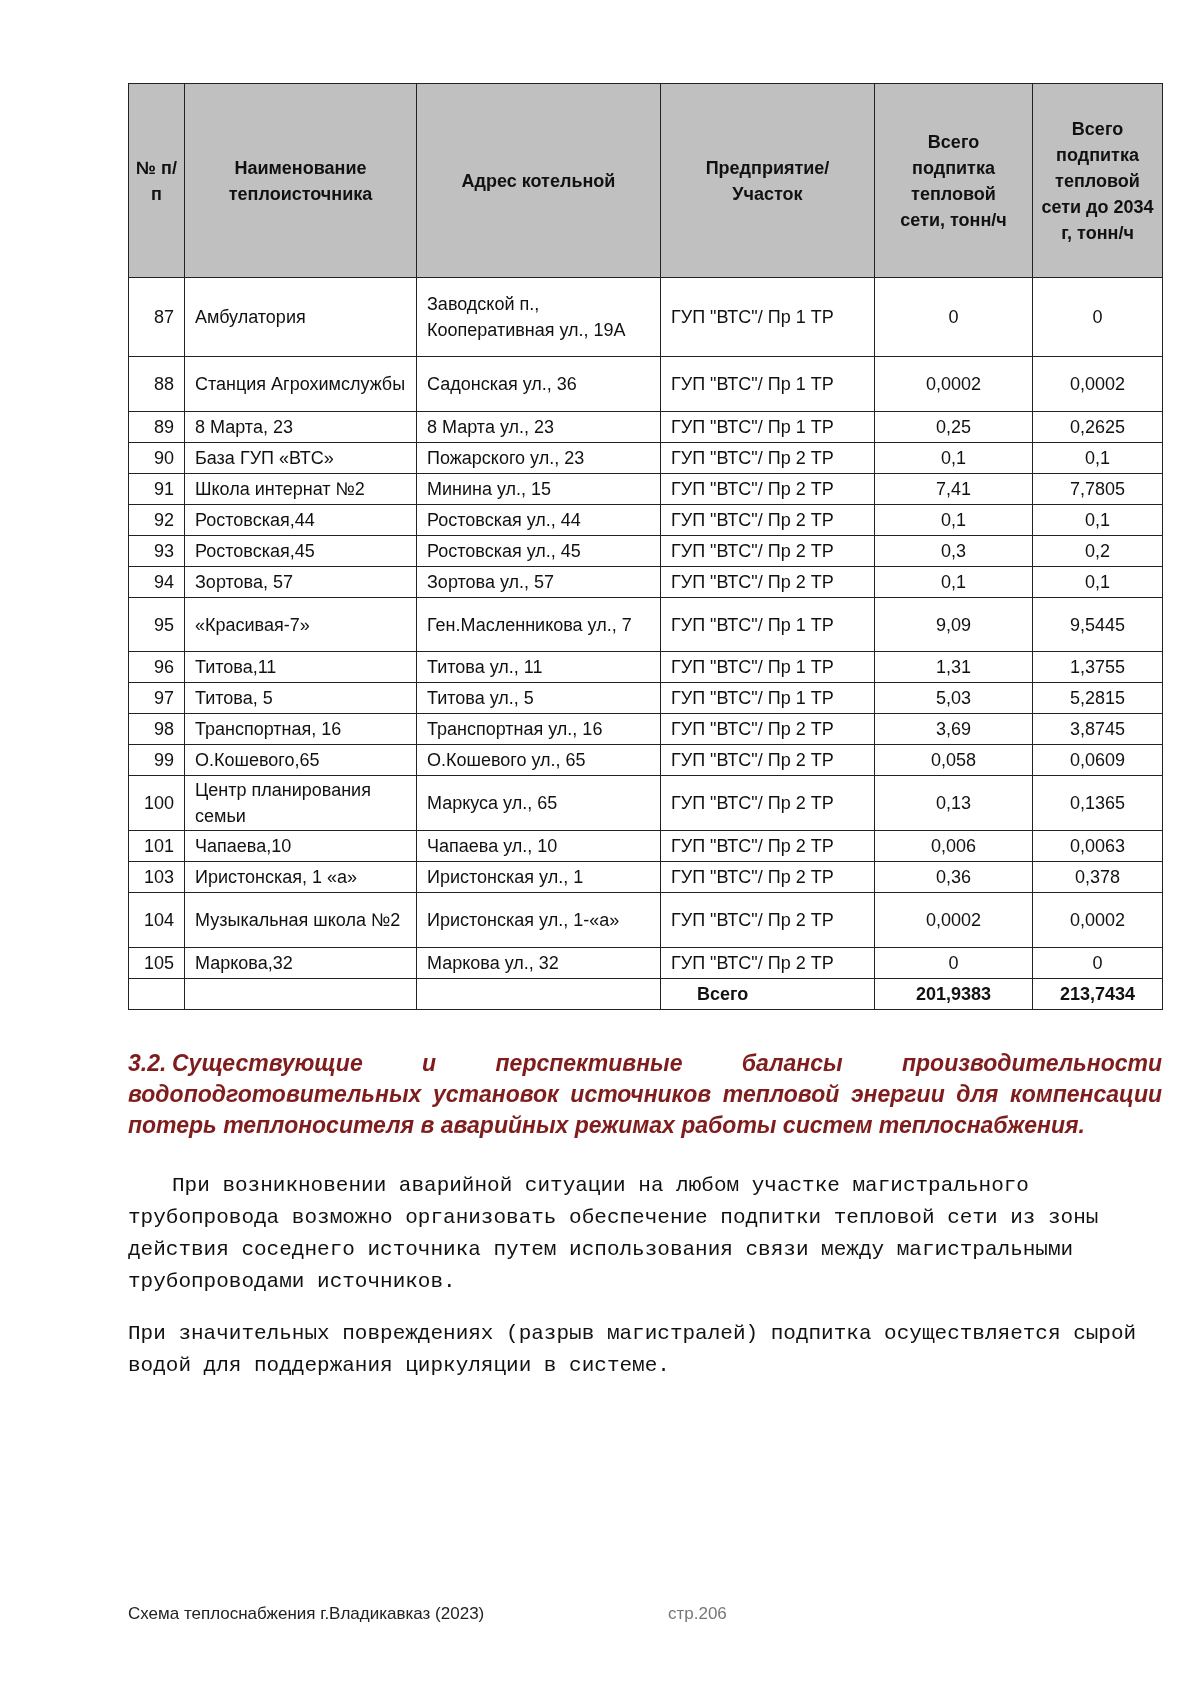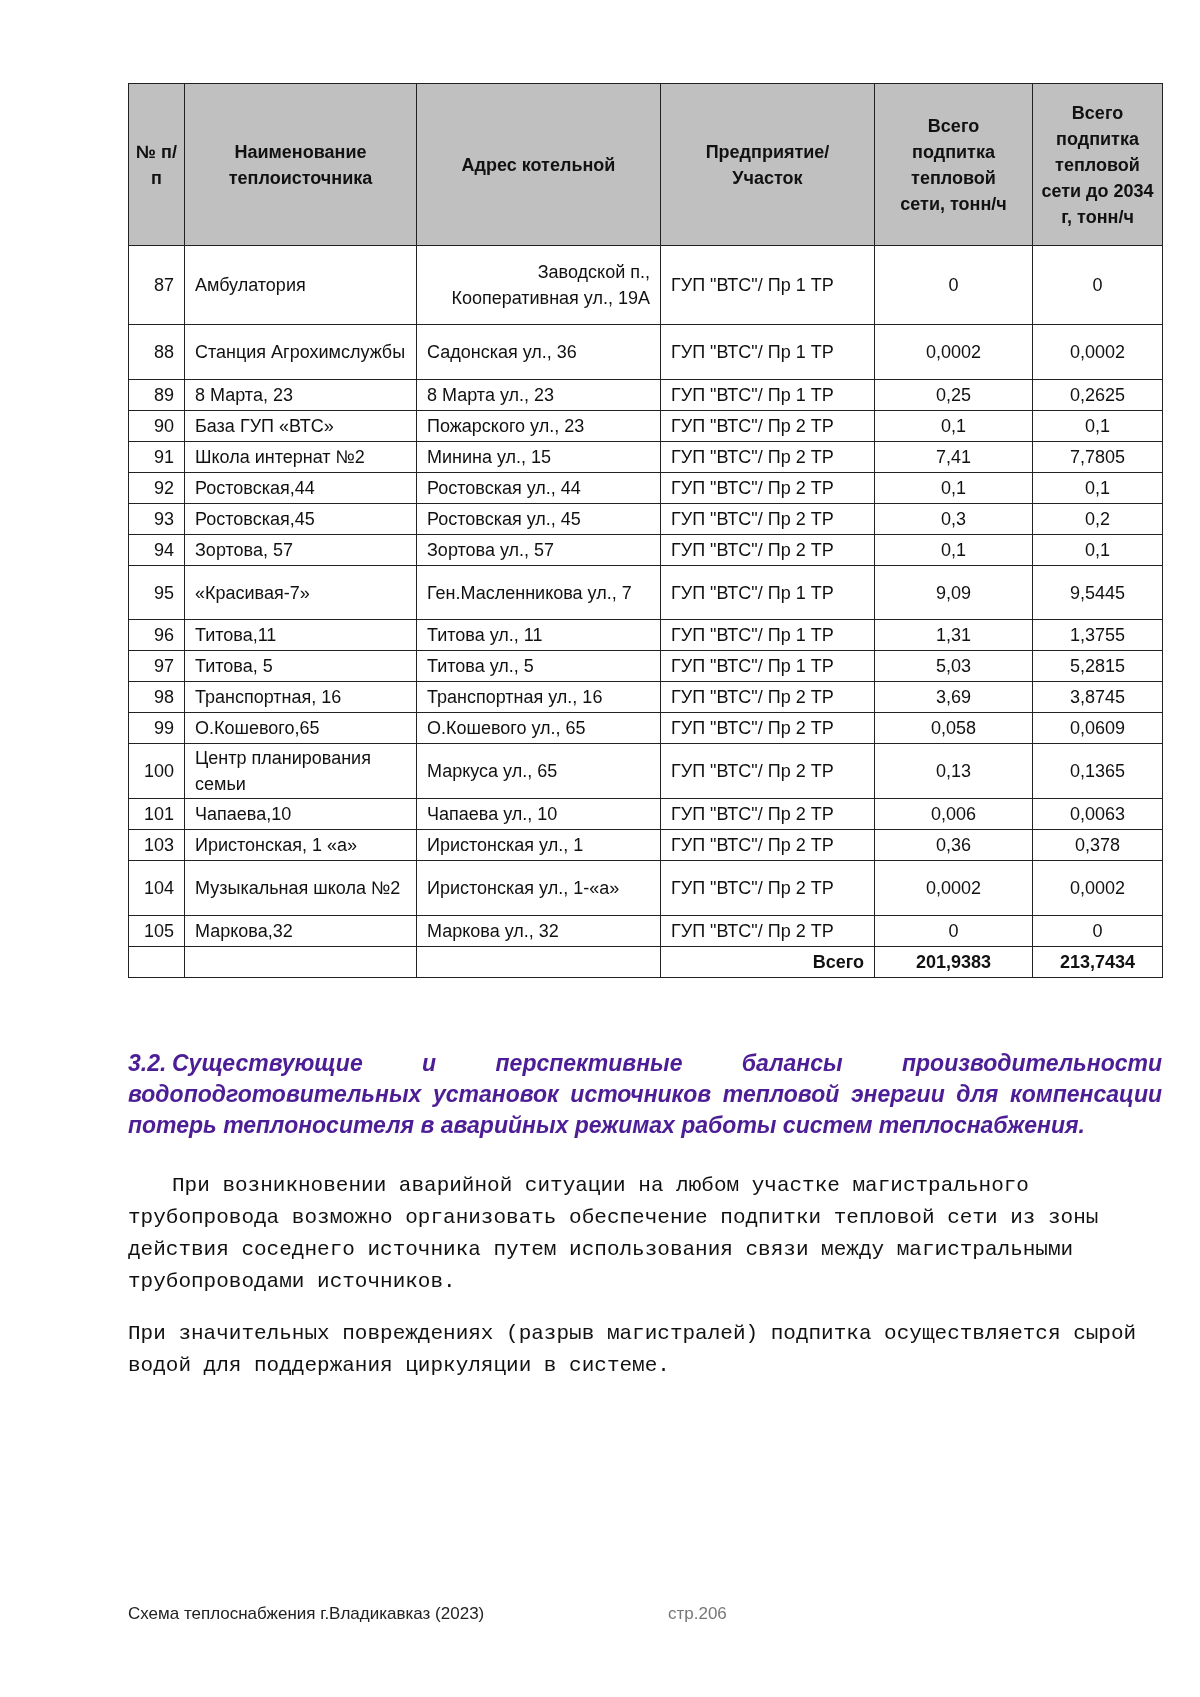--- a/index.html
+++ b/index.html
@@ -7,24 +7,24 @@
     .table-wrap { position: absolute; left: 128px; top: 83px; width: 1034px; }
     table { border-collapse: collapse; width: 1034px; table-layout: fixed;
       font-family: "Liberation Sans", sans-serif; font-size: 18px; color: #111; }
     th, td { border: 1.5px solid #222; padding: 0 10px; line-height: 26px; }
     th { background: #c0c0c0; font-weight: bold; text-align: center; vertical-align: middle; height: 161px; }
     td { vertical-align: middle; height: 30px; }
     td.num { text-align: right; }
     td.c { text-align: center; }
     td.l { text-align: left; }
     tr.total td { font-weight: bold; }
-    td.total-label { text-align: right; padding-left: 36px; }
+    td.total-label { text-align: left; padding-left: 36px; }
     .heading { position: absolute; left: 128px; top: 1048px; width: 1034px;
       font-family: "Liberation Sans", sans-serif; font-style: italic; font-weight: bold;
-      font-size: 23px; line-height: 31px; color: #4c1d95; text-align: justify; }
+      font-size: 23px; line-height: 31px; color: #7f1d1d; text-align: justify; }
     .heading .num { display: inline-block; width: 44px; }
     .para { position: absolute; left: 128px; width: 1034px;
       font-family: Liberation Mono, monospace; font-size: 21px; line-height: 32px; color: #111; }
     .para1 { top: 1170px; text-indent: 44px; }
     .para2 { top: 1318px; }
     .footer { position: absolute; top: 1604px; font-family: "Liberation Sans", sans-serif; font-size: 17px; color: #222; }
     .footer-left { left: 128px; }
     .footer-right { left: 668px; color: #777; }
   </style>
 </head>
@@ -38,30 +38,30 @@
         <col style="width:244px">
       <col style="width:214px">
         <col style="width:158px">
         <col style="width:130px">
     </colgroup>
     <thead>
       <tr>
         <th style="padding:0 4px">№ п/п</th>
         <th>Наименование теплоисточника</th>
         <th>Адрес котельной</th>
-        <th style="padding:0 30px">Предприятие/ Участок</th>
+        <th style="padding:16px 30px">Предприятие/ Участок</th>
         <th style="padding:0 20px">Всего подпитка тепловой сети, тонн/ч</th>
         <th style="padding:0 4px">Всего подпитка тепловой сети до 2034 г, тонн/ч</th>
       </tr>
     </thead>
     <tbody id="tbody">
         <tr>
           <td class="num" style="height: 78px;">87</td>
           <td class="l" style="height: 78px;">Амбулатория</td>
-          <td class="l" style="height: 78px; text-align: right;">Заводской п., Кооперативная ул., 19А</td>
+          <td class="l" style="height: 78px;">Заводской п., Кооперативная ул., 19А</td>
           <td class="l" style="height: 78px;">ГУП "ВТС"/ Пр 1 ТР</td>
           <td class="c" style="height: 78px;">0</td>
           <td class="c" style="height: 78px;">0</td>
         </tr>
         <tr>
           <td class="num" style="height: 54px;">88</td>
           <td class="l" style="height: 54px;">Станция Агрохимслужбы</td>
           <td class="l" style="height: 54px;">Садонская ул., 36</td>
           <td class="l" style="height: 54px;">ГУП "ВТС"/ Пр 1 ТР</td>
           <td class="c" style="height: 54px;">0,0002</td>

